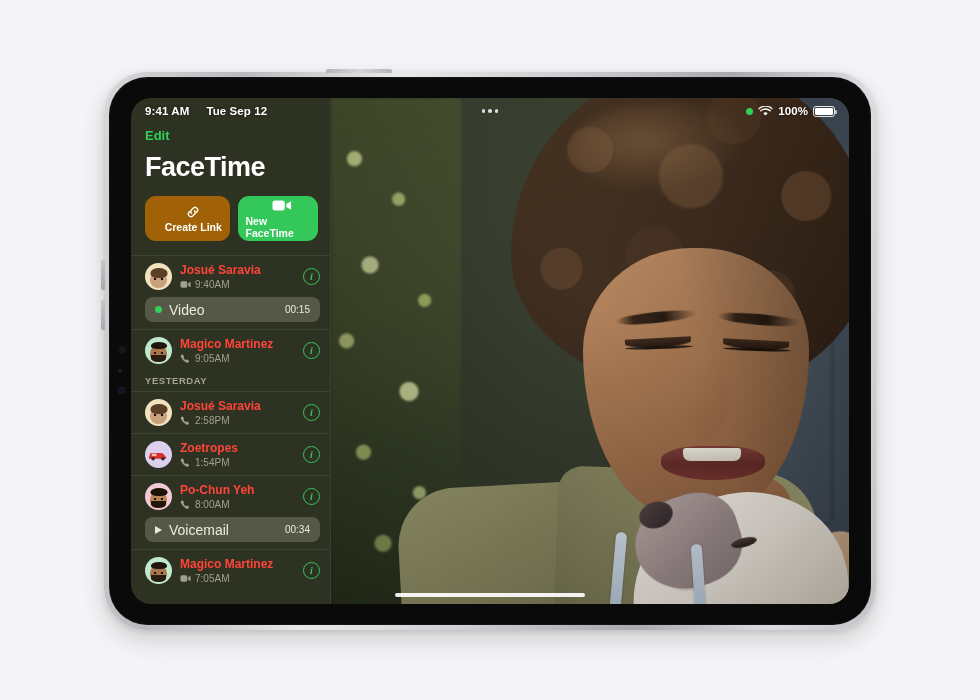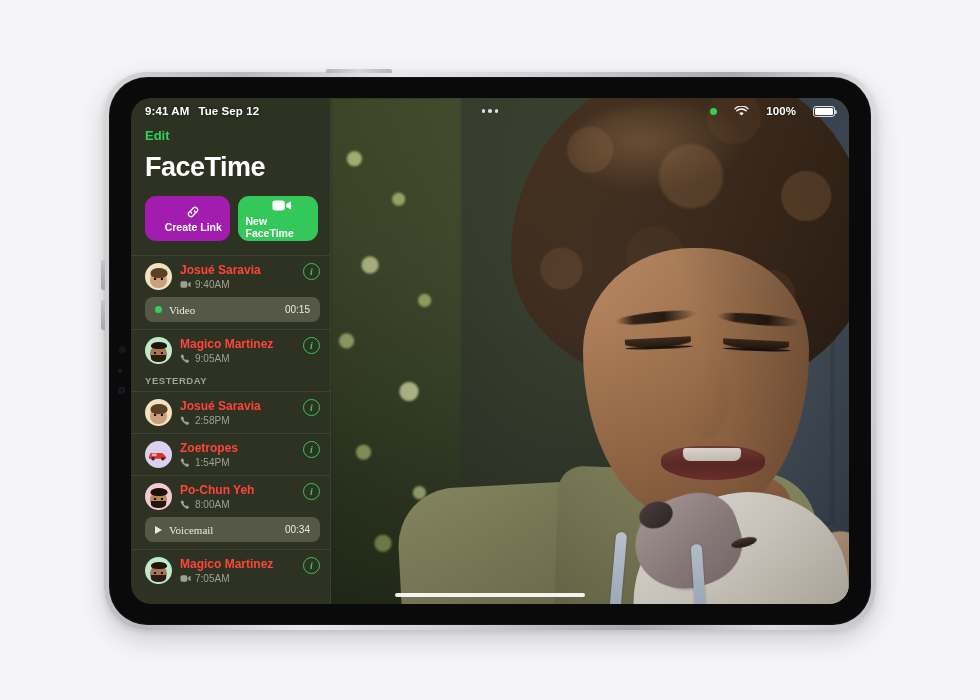--- a/index.html
+++ b/index.html
@@ -155,73 +155,73 @@
     background:linear-gradient(160deg,#d2b394,#b2906f); transform:rotate(-22deg); filter:blur(.4px); }
 
   #video-grade { left:0; top:0; width:100%; height:100%;
     background:radial-gradient(ellipse at 50% 40%, rgba(255,250,235,.05), rgba(0,0,0,.22) 96%);
     pointer-events:none; }
 
   
   #statusbar { position:absolute; left:0; top:0; right:0; height:26px; z-index:30;
     display:flex; align-items:center; color:#fff; font-size:11.5px; font-weight:700;
     letter-spacing:.1px; }
-  #sb-left { display:flex; gap:9px; padding-left:14px; text-shadow:0 0 3px rgba(0,0,0,.5); }
+  #sb-left { display:flex; gap:17px; padding-left:14px; text-shadow:0 0 3px rgba(0,0,0,.5); }
   #sb-center { position:absolute; left:0; right:0; display:flex; justify-content:center;
     align-items:center; gap:3px; height:26px; pointer-events:auto; }
   #sb-center span { width:3.5px; height:3.5px; border-radius:50%; background:#ddd; }
-  #sb-right { margin-left:auto; display:flex; align-items:center; gap:17px; padding-right:14px;
+  #sb-right { margin-left:auto; display:flex; align-items:center; gap:5px; padding-right:14px;
     text-shadow:0 0 3px rgba(0,0,0,.5); }
   #rec-dot { width:7px; height:7px; border-radius:50%; background:#30d158; }
   #battery { width:22px; height:11px; border:1.4px solid rgba(255,255,255,.85); border-radius:3px;
     position:relative; display:flex; align-items:center; padding:1px; }
   #battery::after { content:""; position:absolute; right:-3.4px; top:3px; width:2px; height:4px;
     border-radius:0 1.5px 1.5px 0; background:rgba(255,255,255,.7); }
   #batt-fill { width:100%; height:100%; background:#fff; border-radius:1.2px; }
 
   
   #sidebar { position:absolute; left:0; top:0; width:200px; height:100%;
     background:rgba(47,52,35,.97); overflow:hidden; z-index:20;
     border-right:.5px solid rgba(255,255,255,.07); }
   #edit-btn { margin:30px 0 0 14px; color:#30d158; font-size:13px; font-weight:600;
     display:inline-block; cursor:pointer; }
   #app-title { margin:8px 0 0 14px; color:#fff; font-size:27px; font-weight:700; letter-spacing:-.5px; }
   #action-row { display:flex; gap:8px; margin:13px 12px 0 14px; }
   .act-btn { flex:1; height:45px; border-radius:11px; display:flex; flex-direction:column;
     align-items:center; justify-content:center; gap:2px; cursor:pointer; }
-  #create-link-btn { background:#a21caf;padding-left:12px; }
+  #create-link-btn { background:#a16207;padding-left:12px; }
   #new-ft-btn { background:#34c759;padding-left:8px; }
   .act-label { color:#fff; font-size:10.5px; font-weight:600; }
   .act-ico { height:15px; display:flex; align-items:center; }
 
   #call-list { margin-top:14px; height:calc(100% - 150px); overflow:hidden; }
   .sec-hdr { color:#a2a596; font-size:9.5px; font-weight:600; letter-spacing:.55px;
     padding:4px 0 5px 14px; }
-  .call-row { display:flex; align-items:flex-start; gap:8px; padding:7px 10px 7px 14px;
+  .call-row { display:flex; align-items:center; gap:8px; padding:7px 10px 7px 14px;
     border-top:.5px solid rgba(255,255,255,.08); cursor:pointer; }
   .avatar { width:27px; height:27px; border-radius:50%; flex:none; position:relative;
     overflow:hidden; display:flex; align-items:flex-end; justify-content:center; }
   .av-face { width:17px; height:17px; border-radius:50% 50% 46% 46%; margin-bottom:2px; position:relative; }
   .av-hair { position:absolute; left:50%; transform:translateX(-50%); border-radius:50% 50% 40% 40%; }
   .ci-text { flex:1; min-width:0; }
   .ci-name { font-size:12px; font-weight:600; color:#ff453a; white-space:nowrap;
     overflow:hidden; text-overflow:ellipsis; line-height:1.25; }
   .ci-meta { display:flex; align-items:center; gap:4px; color:#9ea190; font-size:10px;
     font-weight:500; margin-top:1px; }
   .info-btn { width:17px; height:17px; border-radius:50%; border:1.3px solid #34c759;
     color:#34c759; font-size:10px; font-weight:700; display:flex; align-items:center;
     justify-content:center; flex:none; cursor:pointer; font-style:italic;
     font-family:"Liberation Serif", serif; }
   .detail-pill { margin:0 10px 7px 14px; height:25px; border-radius:8px;
     background:rgba(122,122,106,.52); display:flex; align-items:center;
     padding:0 10px; gap:7px; cursor:pointer; }
   .pill-dot { width:7px; height:7px; border-radius:50%; background:#30d158; flex:none; }
   .pill-play { width:0; height:0; border-left:7px solid #e9e9e4;
     border-top:4.5px solid transparent; border-bottom:4.5px solid transparent; flex:none; }
-  .pill-label { color:#eceade; font-size:11px; font-weight:500; flex:1;font-family:Liberation Serif, serif; }
+  .pill-label { color:#eceade; font-size:14px; font-weight:500; flex:1; }
   .pill-dur { color:#eceade; font-size:10px; font-weight:500; }
 
   #home-ind { position:absolute; left:50%; transform:translateX(-50%); bottom:7px;
     width:190px; height:4.5px; border-radius:3px; background:rgba(255,255,255,.92); z-index:40; }
 </style>
 </head>
 <body>
 
 <div id="stage">
 

